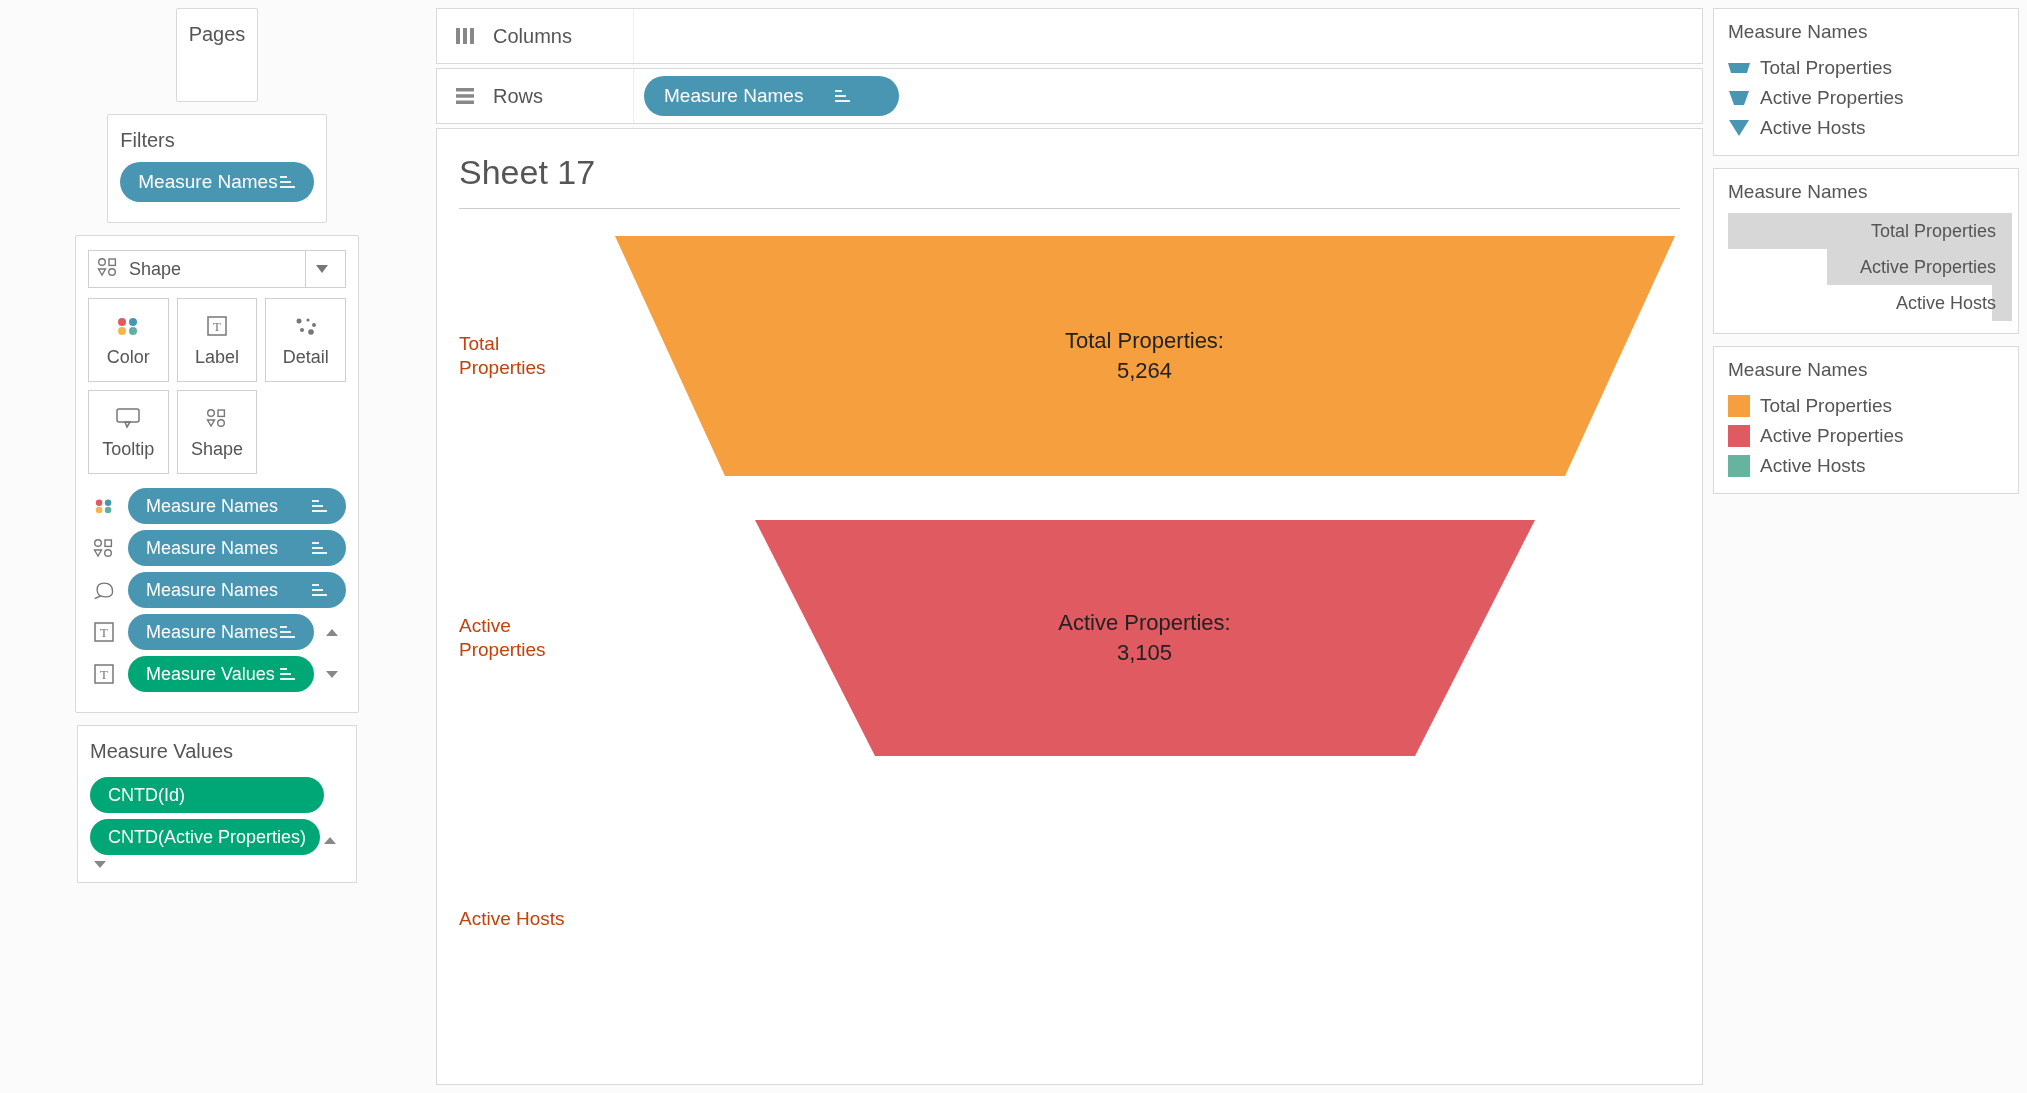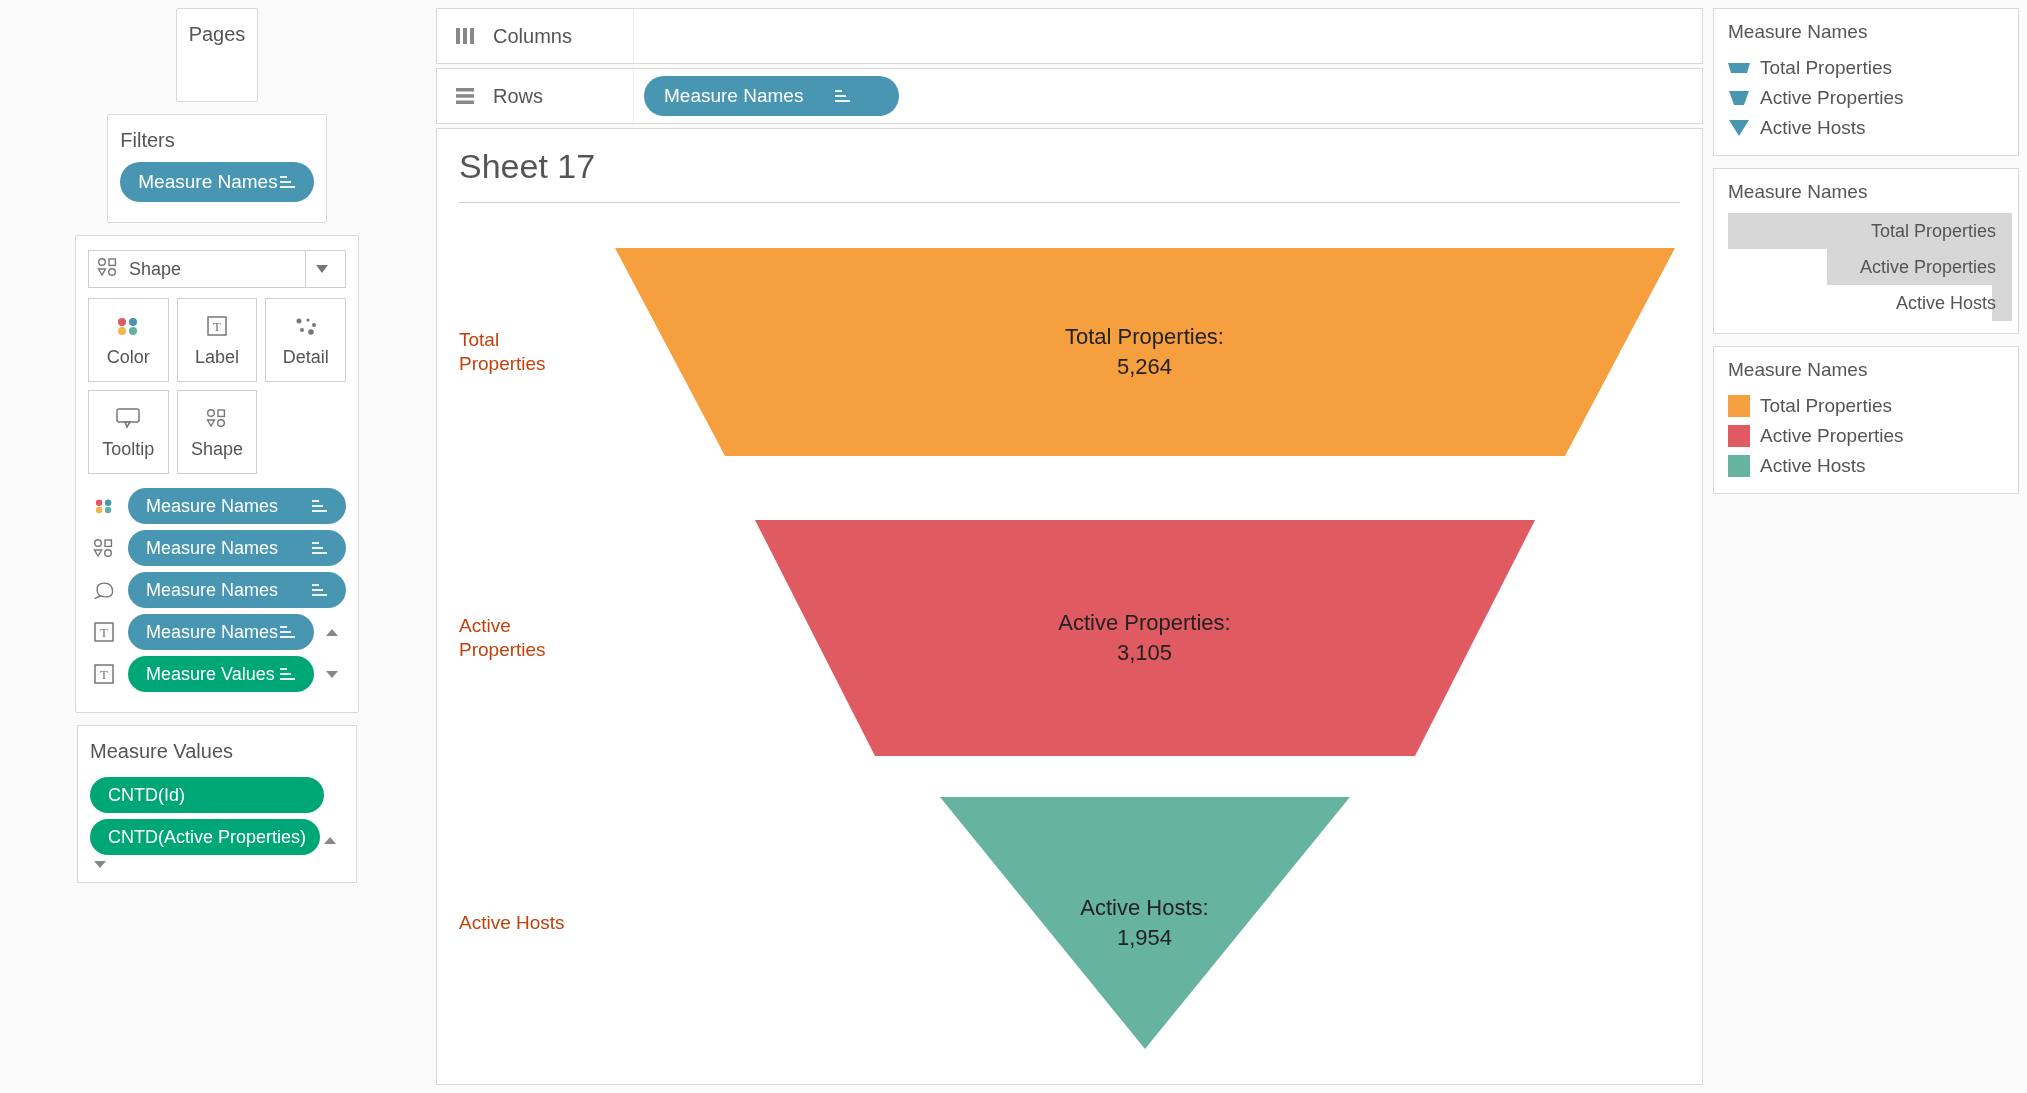--- a/index.html
+++ b/index.html
@@ -37,21 +37,21 @@
   .spin .dn{border-top:7px solid #888;}
   
   
   .center{flex:1;display:flex;flex-direction:column;gap:4px;border-radius:13px;}
   .shelf{display:flex;align-items:center;height:56px;background:#fff;border:1px solid #d9d9d9;}
   .shelf-icon{width:56px;display:flex;align-items:center;justify-content:center;color:#777;}
   .shelf-label{width:140px;font-size:20px;color:#555;}
   .shelf-field{flex:1;height:100%;border-left:1px solid #eee;display:flex;align-items:center;padding-left:10px;}
   .shelf-field .pill{margin-bottom:0;height:40px;padding:0 44px 0 20px;}
   
-  .viz{flex:1;background:#fff;border:1px solid #d9d9d9;padding:18px 22px;display:flex;flex-direction:column;}
+  .viz{flex:1;background:#fff;border:1px solid #d9d9d9;padding:24px 22px;display:flex;flex-direction:column;}
   .viz-title{font-size:34px;color:#555;font-weight:300;padding-bottom:10px;margin-bottom:6px;}
   .viz-hr{border:none;border-top:1px solid #ccc;margin:0 0 6px 0;}
   .funnel-area{flex:1;display:flex;flex-direction:column;}
   .frow{flex:1;display:flex;align-items:center;}
   .frow-label{width:150px;font-size:19px;color:#c2410c;line-height:1.25;}
   .frow-shape{flex:1;display:flex;justify-content:center;align-items:center;position:relative;}
   .trap{position:relative;display:flex;align-items:center;justify-content:center;color:#222;font-size:22px;text-align:center;line-height:1.35;font-weight:500;}
   .trap .tlabel{position:relative;z-index:2;white-space:pre;}
   .trap svg{position:absolute;inset:0;width:100%;height:100%;}
   
@@ -347,21 +347,21 @@
     </div>
 
     <div class="viz">
       <div class="viz-title">Sheet 17</div>
       <hr class="viz-hr">
       <div class="funnel-area" id="funnel">
           <div class="frow">
             <div class="frow-label" style="white-space: pre-line;">Total
 Properties</div>
             <div class="frow-shape">
-              <div class="trap" style="width: 1060px; height: 208px; text-align: center;">
+              <div class="trap" style="width: 1060px; height: 240px; text-align: center;">
                 <svg viewBox="0 0 1060 240" preserveAspectRatio="none">
                   <polygon points="0,0 1060,0 950,240 110,240" fill="#f59f3e"></polygon>
                 </svg>
                 <div class="tlabel">Total Properties:
 5,264</div>
               </div>
             </div>
           </div>
           <div class="frow">
             <div class="frow-label" style="white-space: pre-line;">Active
@@ -371,29 +371,20 @@
                 <svg viewBox="0 0 780 236" preserveAspectRatio="none">
                   <polygon points="0,0 780,0 660,236 120,236" fill="#e05a62"></polygon>
                 </svg>
                 <div class="tlabel">Active Properties:
 3,105</div>
               </div>
             </div>
           </div>
           <div class="frow">
             <div class="frow-label" style="white-space: pre-line;">Active Hosts</div>
-            <div class="frow-shape">
-              <div class="trap" style="width: 410px; height: 252px;">
-                <svg viewBox="0 0 410 252" preserveAspectRatio="none">
-                  <polygon points="0,0 410,0 205,252 205,252" fill="#66b3a0"></polygon>
-                </svg>
-                <div class="tlabel">Active Hosts:
-1,954</div>
-              </div>
-            </div>
           </div>
         </div>
     </div>
   </div>
 
   <div class="right-pane">
     <div class="rp">
       <div class="rp-title">Measure Names</div>
       <div id="shape-legend-items">
           <div class="rp-row">

